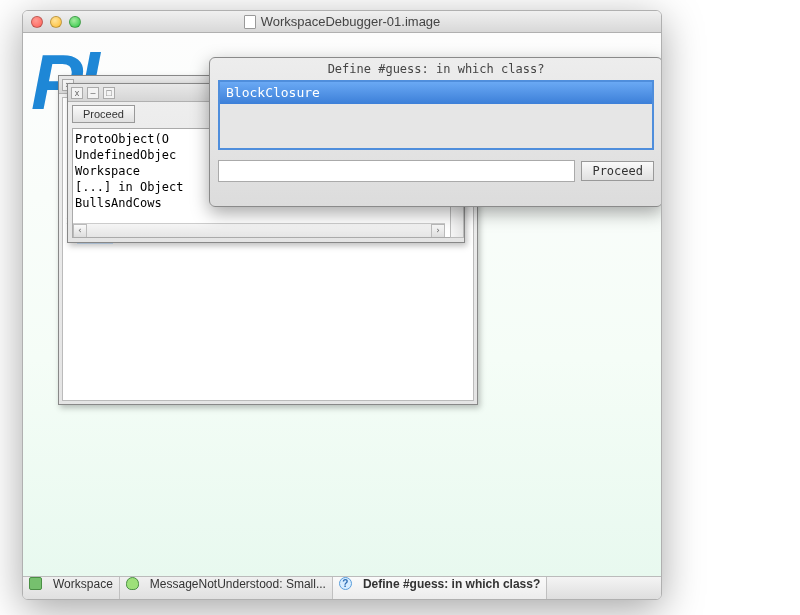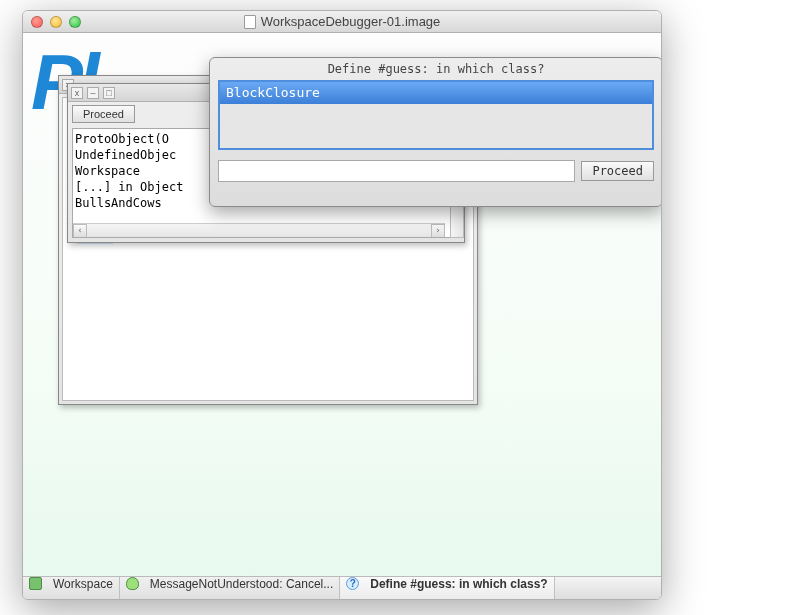--- a/index.html
+++ b/index.html
@@ -372,20 +372,20 @@
 
   </div>
 
   <div class="taskbar">
     <div class="task">
       <span class="t-icon ws"></span>
       <span>Workspace</span>
     </div>
     <div class="task">
       <span class="t-icon bug"></span>
-      <span>MessageNotUnderstood: Cancel...</span>
+      <span>MessageNotUnderstood: Small...</span>
     </div>
     <div class="task active">
       <span class="t-icon q">?</span>
       <span>Define #guess: in which class?</span>
     </div>
   </div>
 </div>
 
 </body></html>

